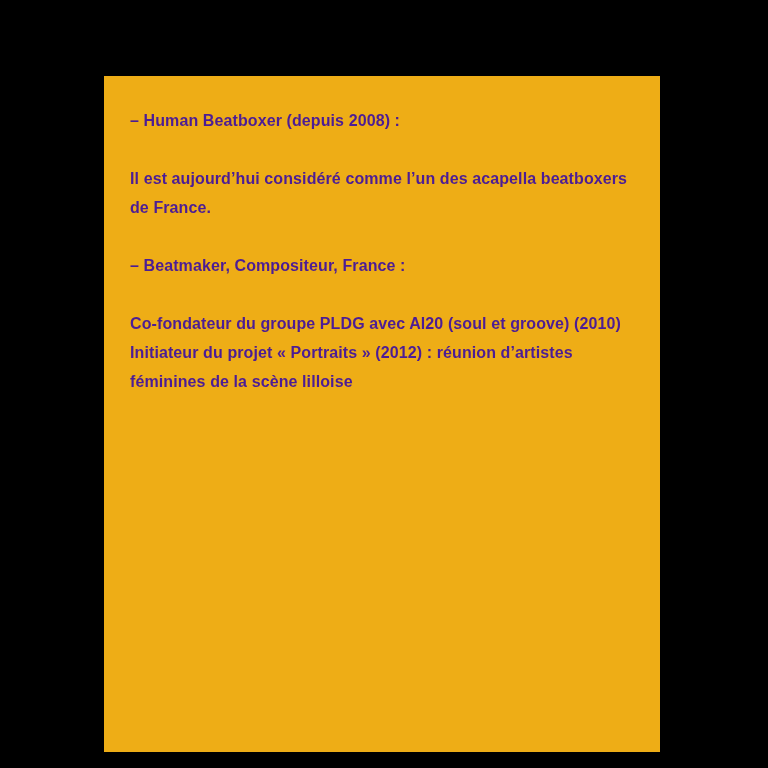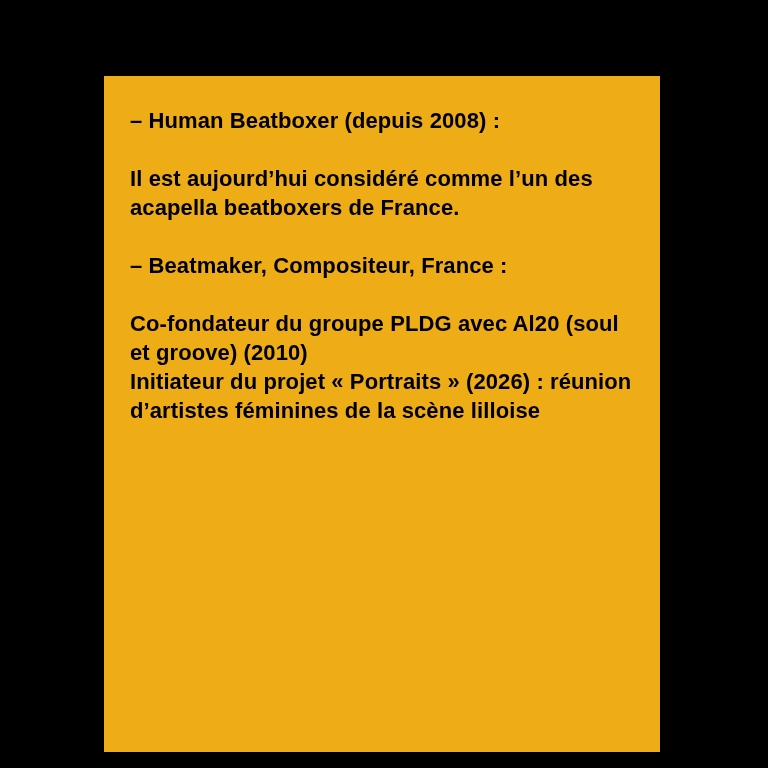--- a/index.html
+++ b/index.html
@@ -24,23 +24,23 @@
     left: 104px;
     top: 76px;
     width: 556px;
     height: 676px;
     background: #eead16;
     box-shadow: 6px 6px 10px rgba(0,0,0,0.55);
     box-sizing: border-box;
     padding: 30px 26px 20px 26px;
   }
   .block {
-    color: #000000;
+    color: #4c1d95;
     font-weight: bold;
-    font-size: 22px;
+    font-size: 16px;
     line-height: 29px;
     letter-spacing: 0.1px;
   }
   .block p {
     margin: 0;
   }
   .spacer {
     height: 29px;
   }
 </style>
@@ -63,17 +63,17 @@
     <div class="spacer"></div>
 
     <div class="block">
       <p>– Beatmaker, Compositeur, France :</p>
     </div>
 
     <div class="spacer"></div>
 
     <div class="block">
       <p>Co-fondateur du groupe PLDG avec Al20 (soul et groove) (2010)</p>
-      <p>Initiateur du projet « Portraits » (2026) : réunion d’artistes féminines de la scène lilloise</p>
+      <p>Initiateur du projet « Portraits » (2012) : réunion d’artistes féminines de la scène lilloise</p>
     </div>
 
   </div>
 </div>
 
 </body></html>

